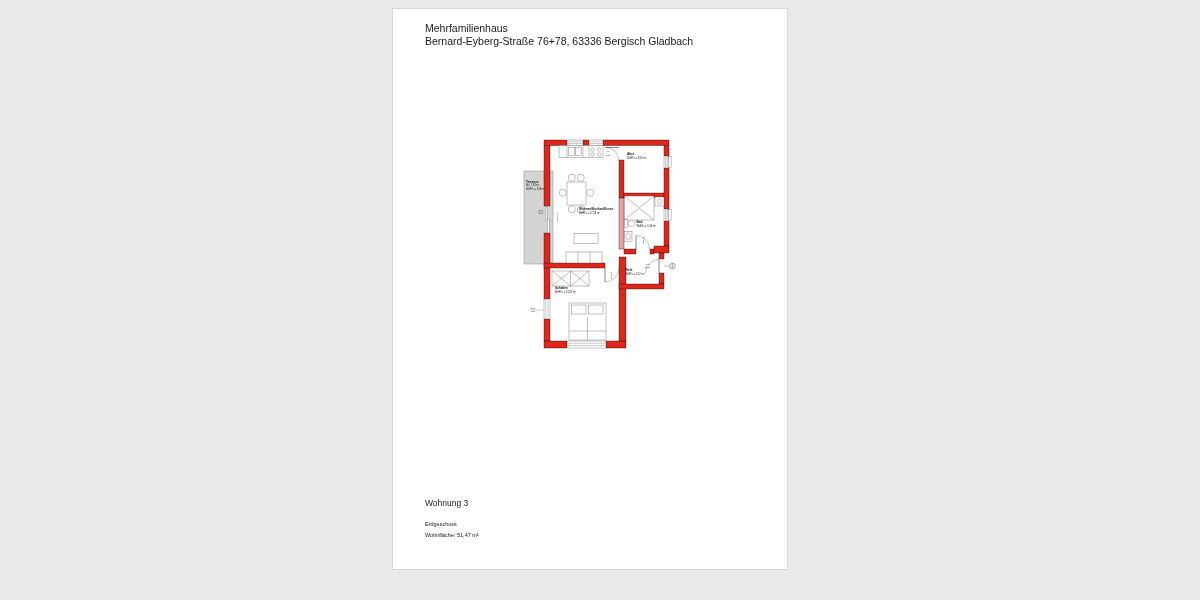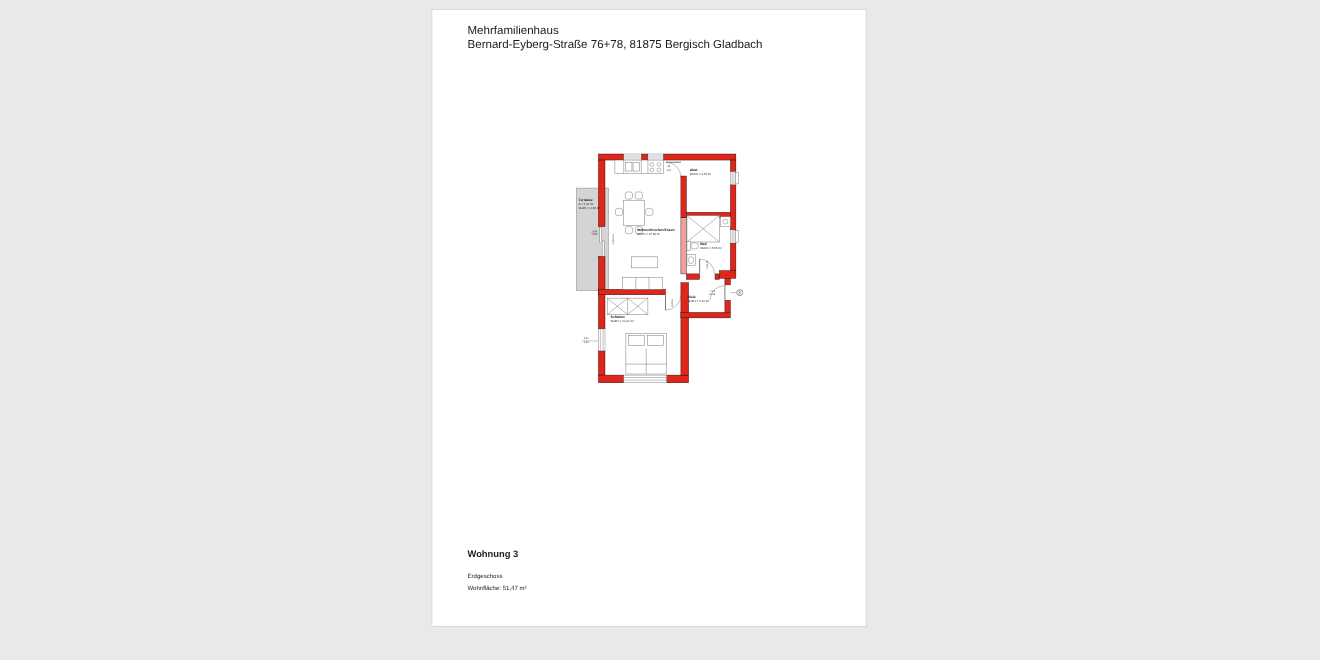--- a/index.html
+++ b/index.html
@@ -24,21 +24,20 @@
     font-size: 10.5px;
     line-height: 12.5px;
     color: #1a1a1a;
     white-space: nowrap;
   }
   .apt-title {
     position: absolute;
     left: 32px; top: 489px;
     font-size: 8.5px;
     color: #1a1a1a;
-    font-weight: bold;
   }
   .floor-line {
     position: absolute;
     left: 32px; top: 512px;
     font-size: 5.5px;
     color: #222222;
   }
   .area-line {
     position: absolute;
     left: 32px; top: 523px;
@@ -67,21 +66,21 @@
   .leaf      { stroke: #333333; stroke-width: 0.6; }
 </style>
 </head>
 <body>
 
 <div class="viewport">
   <div class="page">
 
     <div class="header">
       <div>Mehrfamilienhaus</div>
-      <div>Bernard-Eyberg-Straße 76+78, 81875 Bergisch Gladbach</div>
+      <div>Bernard-Eyberg-Straße 76+78, 63336 Bergisch Gladbach</div>
     </div>
 
     <div class="plan-wrap">
       <svg width="200" height="250" viewBox="0 0 200 250" xmlns="http://www.w3.org/2000/svg">
 
         <g>
           <rect x="20" y="52" width="29" height="93" fill="#d4d4d4" stroke="#8a8a8a" stroke-width="0.5"></rect>
         </g>
 
         <g>

